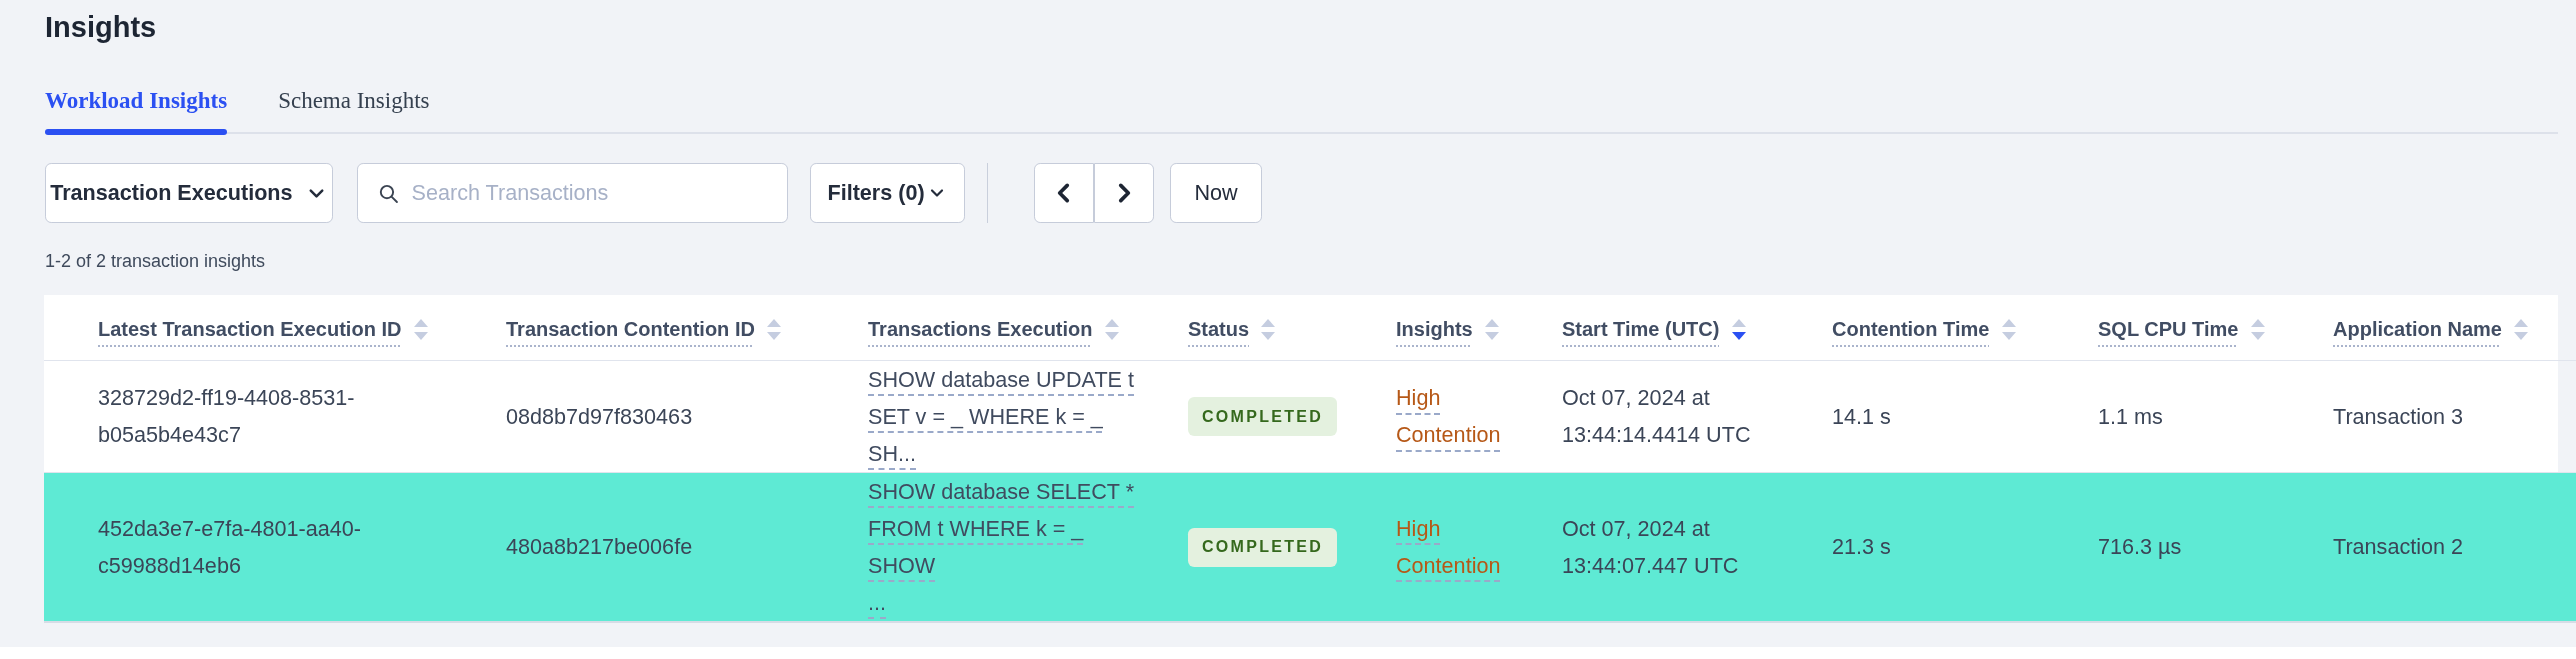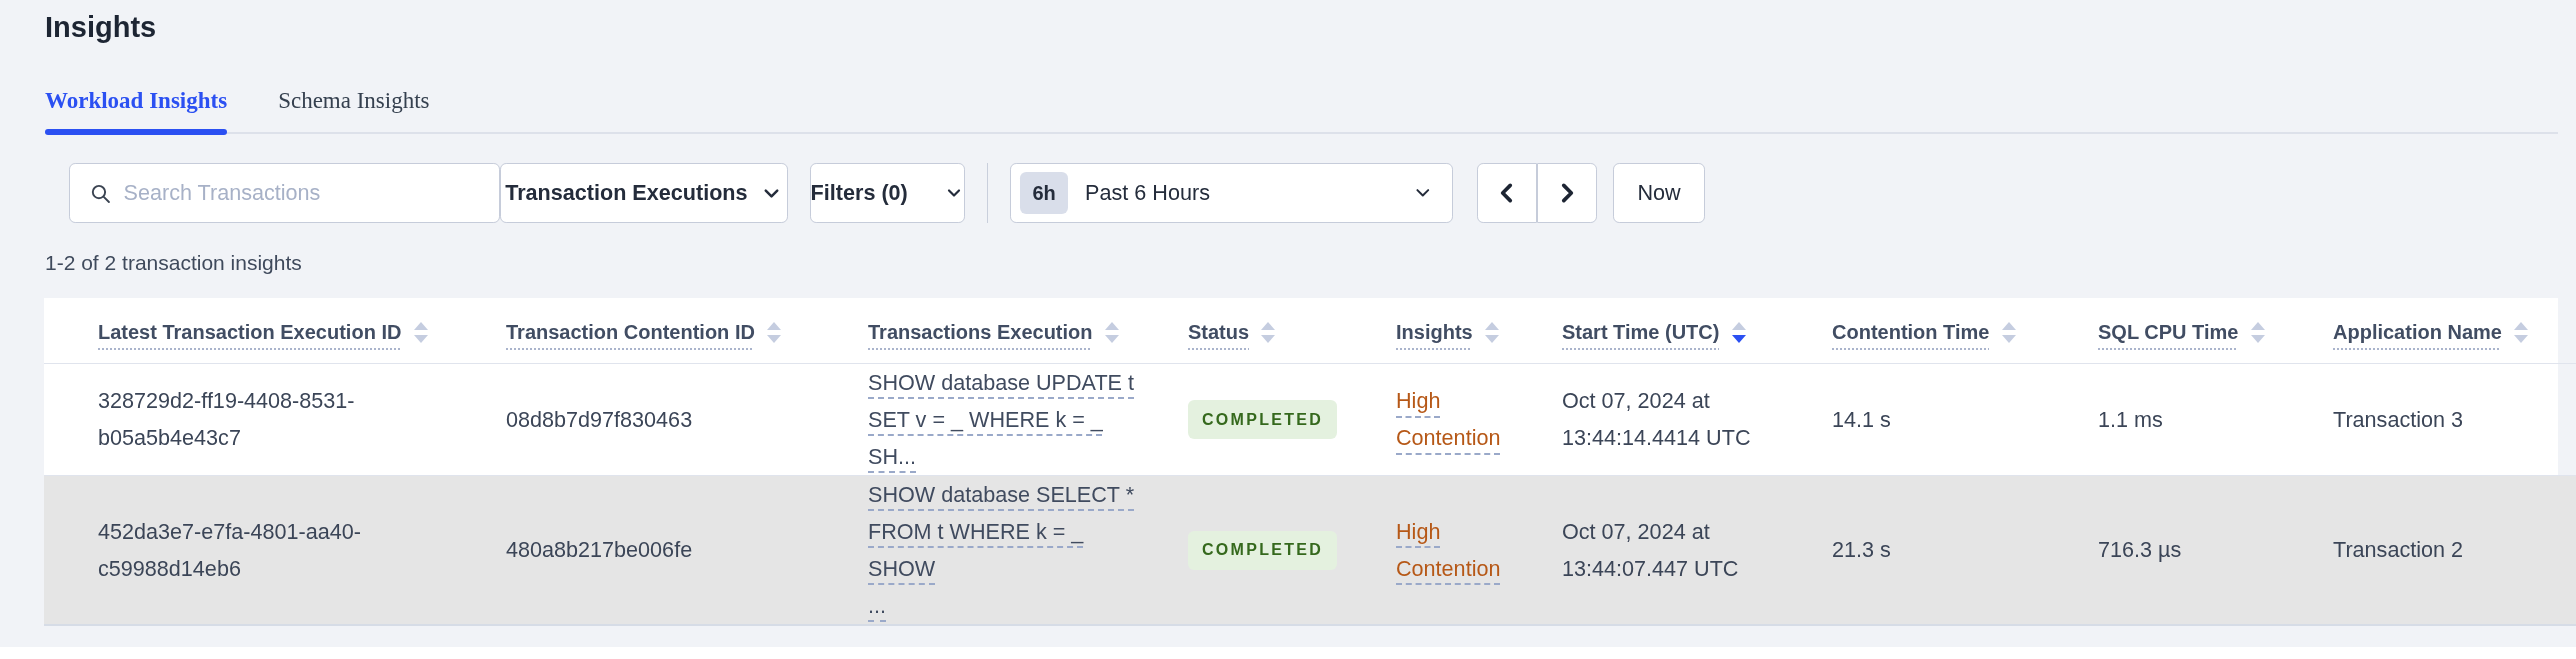--- a/index.html
+++ b/index.html
@@ -66,21 +66,21 @@
     cursor: pointer;
   }
   .type-select { width: 288px; justify-content: center; gap: 12.3px; font-weight: bold; }
   .searchbox { width: 431px; margin-left: 24px; padding: 0 18.5px; gap: 12.3px; cursor: text; }
   .searchbox input {
     border: none; outline: none; background: transparent;
     font-family: "Liberation Sans", sans-serif;
     font-size: 21.6px; color: #242c3b; width: 100%;
   }
   .searchbox input::placeholder { color: #a7b1c7; }
-  .filters-btn { width: 155px; margin-left: 21.6px; justify-content: space-between; gap: 2px; font-weight: bold; }
+  .filters-btn { width: 155px; margin-left: 21.6px; justify-content: center; gap: 2px; font-weight: bold; }
   .v-divider { width: 1.5px; height: 60px; background: #c9cfdc; margin: 0 21.6px 0 22.3px; }
   .timebox { width: 443px; padding: 0 18.5px 0 9.2px; gap: 17px; }
   .time-badge {
     background: #d9deea;
     border-radius: 6.2px;
     font-weight: bold;
     font-size: 20px;
     padding: 9.2px 12.3px;
     color: #242c3b;
   }
@@ -93,21 +93,21 @@
     display: flex; align-items: center; justify-content: center;
     cursor: pointer;
   }
   .pager-btn.prev { border-radius: 6.2px 0 0 6.2px; border-right-width: 0.8px; }
   .pager-btn.next { border-radius: 0 6.2px 6.2px 0; border-left-width: 0.8px; }
   .now-btn { width: 92px; margin-left: 16px; justify-content: center; }
 
   
   .summary {
     margin: 28px 18.5px 0 20px;
-    font-size: 21px;
+    font-size: 18px;
     color: #3f4a5c;
   }
 
   
   .table-card {
     margin: 23px 18.5px 0 19px;
     background: #fff;
   }
   table { width: 100%; border-collapse: collapse; table-layout: fixed; }
   th {
@@ -136,21 +136,21 @@
 
   td {
     padding: 0 15.4px 0 23px;
     font-size: 21.6px;
     line-height: 37px;
     color: #3b4557;
     vertical-align: middle;
     white-space: pre-line;
   }
   tr.row-1 td { height: 106px; }
-  tr.row-2 td { height: 150px; background: #e5e5e5; border-top: 1.5px solid #e0e4ed; }
+  tr.row-2 td { height: 150px; background: #5eead4; border-top: 1.5px solid #e0e4ed; }
   tr.row-2 { border-bottom: 2.3px solid #d6dce6; }
 
   .sql-link {
     color: #404b5f;
     text-decoration: underline dashed #9aa9c9;
     text-decoration-thickness: 2.3px;
     text-underline-offset: 7.7px;
     cursor: pointer;
   }
   .insight-link {
@@ -192,51 +192,44 @@
       <span>Workload Insights</span>
       <span class="tab-indicator"></span>
     </div>
     <div class="tab">
       <span>Schema Insights</span>
     </div>
   </div>
 
   <div class="toolbar">
 
+    <div class="ctl type-select">
+      <span>Transaction Executions</span>
+      <svg class="chev" width="23" height="23" viewBox="0 0 24 24" fill="none" stroke="#242c3b" stroke-width="2.6" stroke-linecap="round" stroke-linejoin="round">
+          <polyline points="6 9 12 15 18 9"></polyline>
+        </svg>
+    </div>
+
     <div class="ctl searchbox">
       <svg width="25" height="25" viewBox="0 0 24 24" fill="none" stroke="#3b4452" stroke-width="2" stroke-linecap="round">
           <circle cx="10.5" cy="10.5" r="6.5"></circle>
           <line x1="15.3" y1="15.3" x2="21" y2="21"></line>
         </svg>
       <input type="text" placeholder="Search Transactions" style="">
     </div>
 
-    <div class="ctl type-select">
-      <span>Transaction Executions</span>
-      <svg class="chev" width="23" height="23" viewBox="0 0 24 24" fill="none" stroke="#242c3b" stroke-width="2.6" stroke-linecap="round" stroke-linejoin="round">
-          <polyline points="6 9 12 15 18 9"></polyline>
-        </svg>
-    </div>
-
     <div class="ctl filters-btn">
       <span>Filters (0)</span>
       <svg class="chev" width="20" height="20" viewBox="0 0 24 24" fill="none" stroke="#242c3b" stroke-width="2.6" stroke-linecap="round" stroke-linejoin="round">
           <polyline points="6 9 12 15 18 9"></polyline>
         </svg>
     </div>
 
     <div class="v-divider"></div>
 
-    <div class="ctl timebox">
-      <span class="time-badge">6h</span>
-      <span>Past 6 Hours</span>
-      <svg class="chev" width="21.6" height="21.6" viewBox="0 0 24 24" fill="none" stroke="#242c3b" stroke-width="2.2" stroke-linecap="round" stroke-linejoin="round">
-          <polyline points="6 9 12 15 18 9"></polyline>
-        </svg>
-    </div>
 
     <div class="pager">
       <div class="pager-btn prev">
         <svg width="26" height="26" viewBox="0 0 24 24" fill="none" stroke="#1d2533" stroke-width="3.4" stroke-linecap="round" stroke-linejoin="round">
             <polyline points="15 5 8 12 15 19"></polyline>
           </svg>
       </div>
       <div class="pager-btn next">
         <svg width="26" height="26" viewBox="0 0 24 24" fill="none" stroke="#1d2533" stroke-width="3.4" stroke-linecap="round" stroke-linejoin="round">
             <polyline points="9 5 16 12 9 19"></polyline>

